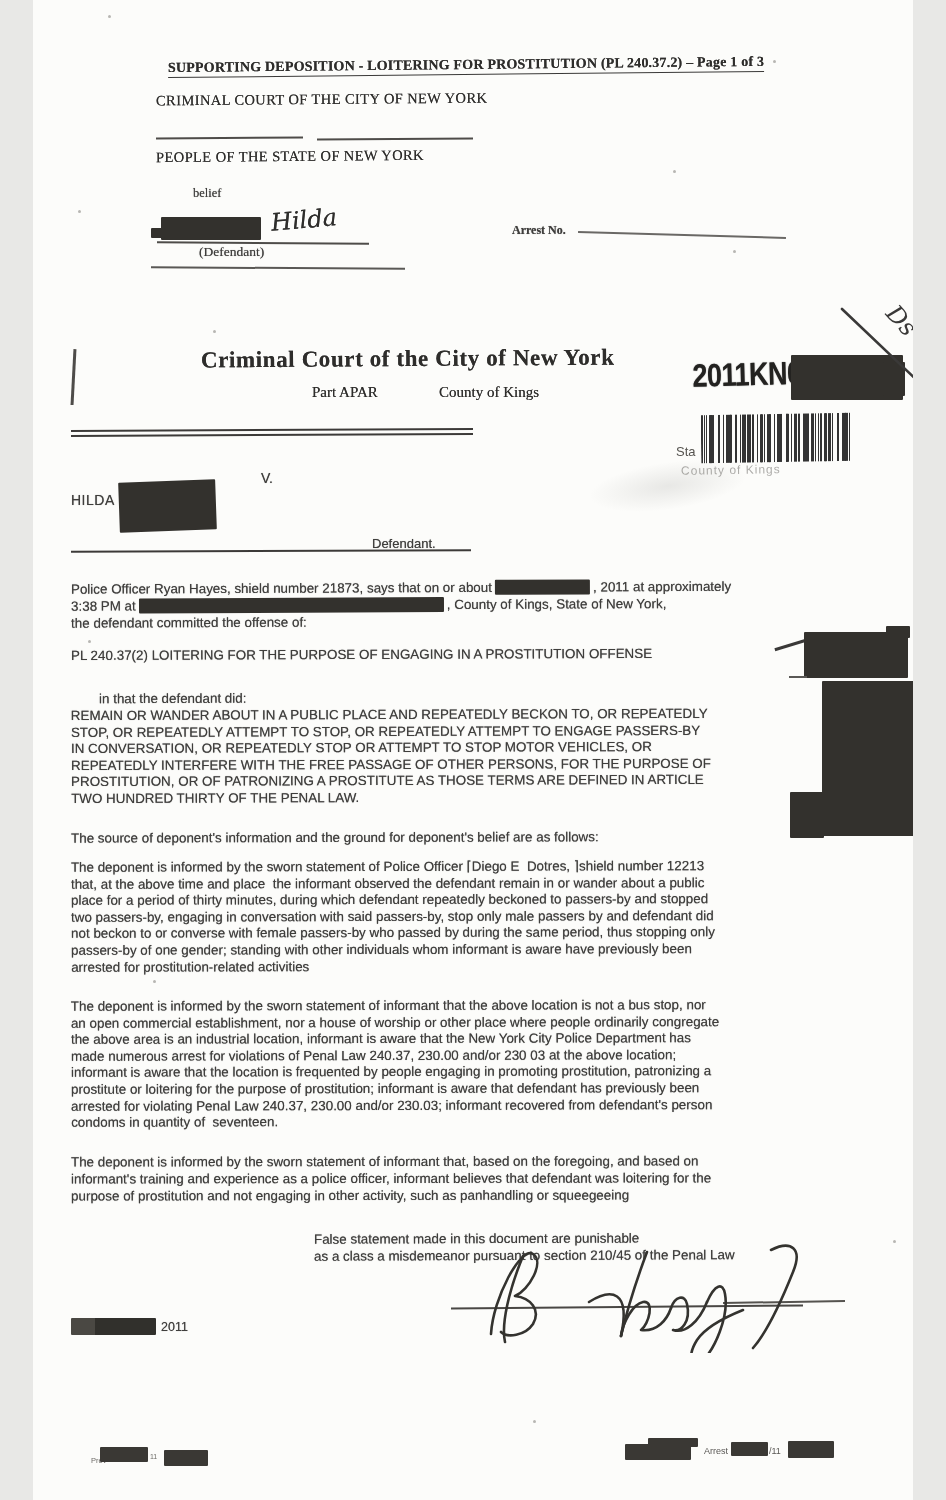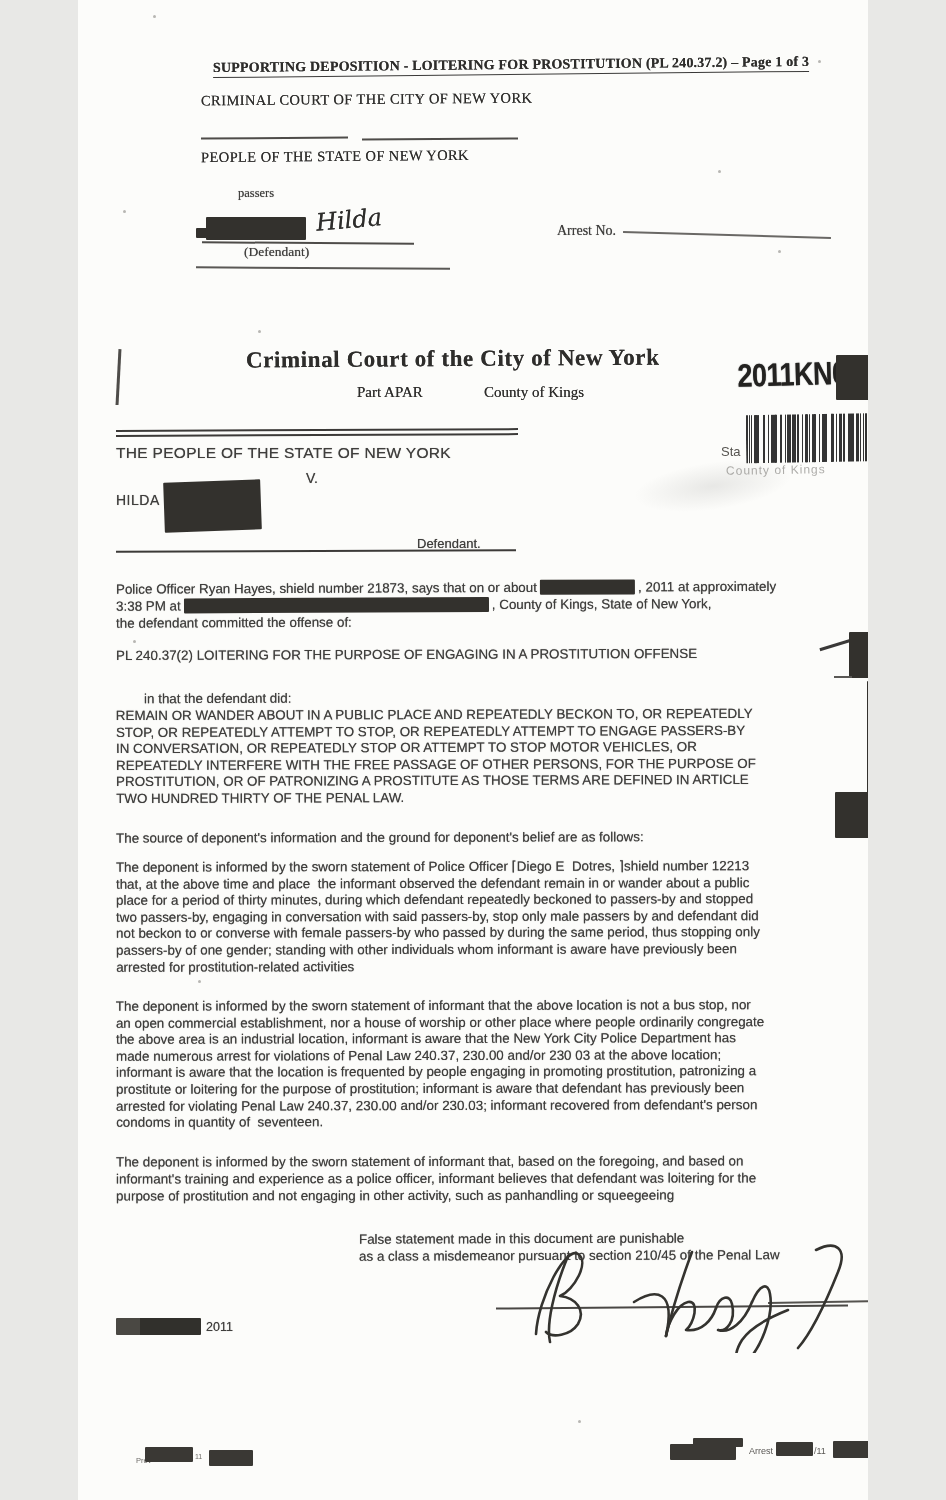--- a/index.html
+++ b/index.html
@@ -1,16 +1,16 @@
 <!DOCTYPE html>
 <html><head>
 <meta charset="utf-8">
 <style>
   html,body{margin:0;padding:0;background:#e8e8e6;}
-  #page{position:relative;width:790px;height:1500px;background:#fcfcfa;margin:0 auto;
+  #page{position:relative;width:880px;height:1500px;background:#fcfcfa;margin:0 auto;
         overflow:hidden;font-family:"Liberation Sans",sans-serif;}
   .abs{position:absolute;}
   .ink{color:#3f3e3c;text-shadow:0 0 .7px rgba(60,60,60,.75);}
   .ink-dark{color:#2e2d2b;text-shadow:0 0 .6px rgba(40,40,40,.8);}
   .serif{font-family:"Liberation Serif",serif;}
   .sans{font-family:"Liberation Sans",sans-serif;}
   .hand{font-family:"DejaVu Serif",serif;font-style:italic;}
   .pre{white-space:pre;}
   .redact{position:absolute;background:#33312d;border-radius:1px;}
   .rline{position:absolute;background:#4e4c49;}
@@ -47,29 +47,29 @@
 
   <div class="abs serif ink-dark" style="left:135px;top:57px;font-size:14px;font-weight:bold;transform:rotate(-0.6deg);border-bottom:1.6px solid #3a3938;padding-bottom:1px;letter-spacing:.2px;">SUPPORTING DEPOSITION - LOITERING FOR PROSTITUTION (PL 240.37.2) – Page 1 of 3</div>
 
   <div class="abs serif ink-dark" style="left:123px;top:91px;font-size:14.5px;letter-spacing:.4px;transform:rotate(-0.5deg);">CRIMINAL COURT OF THE CITY OF NEW YORK</div>
 
   <div class="rline" style="left:123px;top:137px;width:147px;height:2.4px;transform:rotate(-0.4deg);"></div>
   <div class="rline" style="left:284px;top:138px;width:156px;height:2.4px;transform:rotate(-0.4deg);"></div>
 
   <div class="abs serif ink-dark" style="left:123px;top:148px;font-size:14.5px;letter-spacing:.4px;transform:rotate(-0.5deg);">PEOPLE OF THE STATE OF NEW YORK</div>
 
-  <div class="abs serif ink" style="left:160px;top:186px;font-size:12.5px;">passers</div>
+  <div class="abs serif ink" style="left:160px;top:186px;font-size:12.5px;">belief</div>
 
   <div class="redact" style="left:128px;top:217px;width:100px;height:23px;"></div>
   <div class="redact" style="left:118px;top:228px;width:14px;height:10px;"></div>
   <div class="abs hand ink-dark" style="left:238px;top:206px;font-size:24px;transform:rotate(-5deg);">Hilda</div>
   <div class="rline" style="left:124px;top:242px;width:212px;height:1.8px;transform:rotate(0.4deg);"></div>
   <div class="abs serif ink" style="left:166px;top:244px;font-size:13.5px;">(Defendant)</div>
 
-  <div class="abs serif ink" style="left:479px;top:223px;font-size:14px;">Arrest No.</div>
+  <div class="abs serif ink" style="left:479px;top:223px;font-size:12px;font-weight:bold;">Arrest No.</div>
   <div class="rline" style="left:545px;top:234px;width:208px;height:1.7px;transform:rotate(1.6deg);background:#6a6865;"></div>
 
   <div class="rline" style="left:118px;top:267px;width:254px;height:2.2px;transform:rotate(0.3deg);background:#5a5855;"></div>
 
   <div class="rline" style="left:39px;top:349px;width:2.5px;height:56px;transform:rotate(3deg);"></div>
 
   <div class="abs serif ink-dark" style="left:168px;top:346px;font-size:23px;font-weight:bold;letter-spacing:.6px;transform:rotate(-0.4deg);">Criminal Court of the City of New York</div>
   <div class="abs serif ink-dark" style="left:279px;top:384px;font-size:15px;">Part APAR</div>
   <div class="abs serif ink-dark" style="left:406px;top:384px;font-size:15px;">County of Kings</div>
 
@@ -78,21 +78,20 @@
   <div class="redact" style="left:850px;top:362px;width:22px;height:34px;"></div>
 
   <svg class="abs" style="left:795px;top:283px;" width="150" height="115" viewBox="0 0 150 115">
     <line x1="14" y1="26" x2="96" y2="104" stroke="#3a3938" stroke-width="2.6" stroke-linecap="round"></line>
     <text x="52" y="38" transform="rotate(48 62 40)" font-family="DejaVu Serif, serif" font-style="italic" font-size="24" fill="#3a3938">Ds</text>
   </svg>
 
   <div class="rline" style="left:38px;top:429px;width:402px;height:2.2px;transform:rotate(-0.25deg);background:#3c3a38;"></div>
   <div class="rline" style="left:38px;top:433.5px;width:402px;height:2.2px;transform:rotate(-0.25deg);background:#3c3a38;"></div>
 
-  <div class="abs sans ink" style="left:38px;top:444px;font-size:15.5px;letter-spacing:.3px;">THE PEOPLE OF THE STATE OF NEW YORK</div>
   <div class="abs sans ink" style="left:228px;top:470px;font-size:14px;">V.</div>
   <div class="abs sans ink" style="left:38px;top:492px;font-size:14px;letter-spacing:.5px;">HILDA</div>
   <div class="redact" style="left:86px;top:481px;width:97px;height:50px;transform:rotate(-2deg);"></div>
 
   <div class="abs sans" style="left:643px;top:428px;font-size:13px;color:#55534f;margin-top:16px;">Sta</div>
   <div class="barcode" style="left:668px;top:414px;"></div>
   <div class="abs sans" style="left:648px;top:463px;font-size:12px;color:#6e6c68;opacity:.55;letter-spacing:1px;transform:rotate(-1deg);">County of Kings</div>
 
   <div class="smudge" style="left:555px;top:462px;"></div>
 

